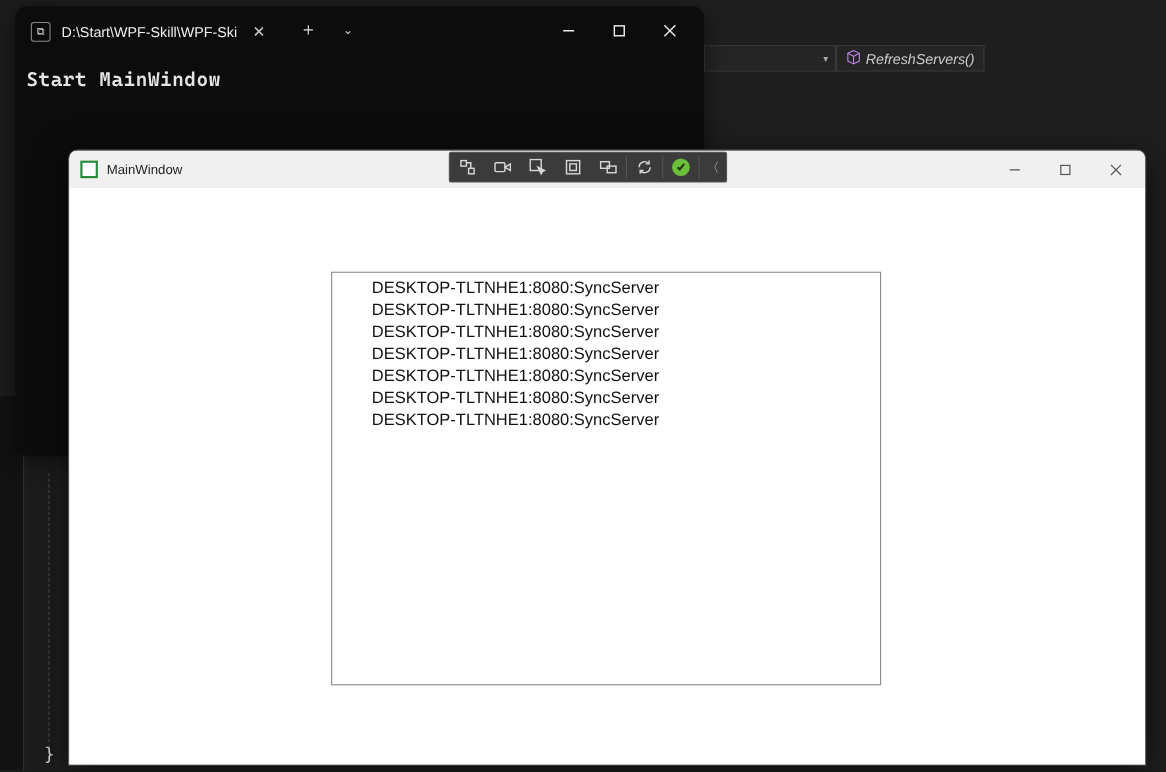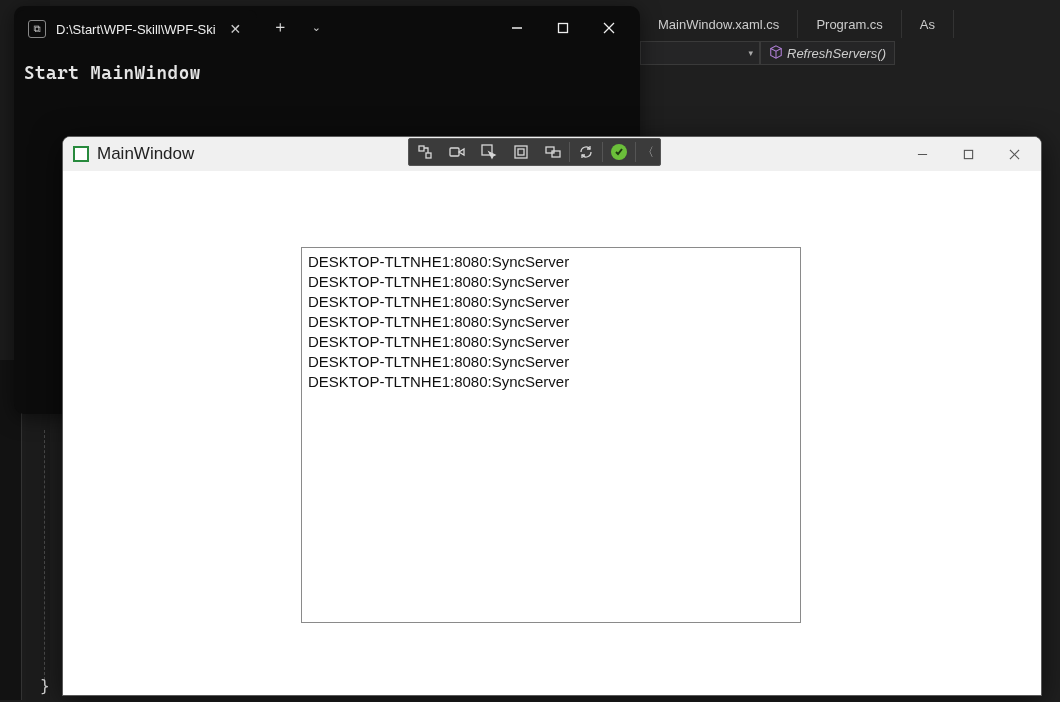--- a/index.html
+++ b/index.html
@@ -82,21 +82,21 @@
     position:absolute; left:62px; top:136px; width:980px; height:560px;
     background:#ffffff; border:1px solid #5a5a5a; border-radius:8px 8px 0 0;
     box-shadow: 0 6px 30px rgba(0,0,0,0.6);
     overflow:hidden;
   }
   .appwin-titlebar {
     height:34px; background:#f0f0f0; display:flex; align-items:center;
     padding-left:10px; position:relative;
   }
   .appwin-ico { width:16px;height:16px; border:2px solid #288a3d; background:#fff; margin-right:8px;}
-  .appwin-title { color:#222; font-size:17px; }
+  .appwin-title { color:#222; font-size:12px; }
   .appwin-sys { position:absolute; right:4px; top:0; height:34px; display:flex; }
   .appwin-sys .wbtn { width:46px; height:34px; display:flex;align-items:center;justify-content:center; color:#555;}
   .appwin-sys svg { width:11px; height:11px; stroke:#555; stroke-width:1.2; fill:none;}
 
   
   .dbgbar {
     position:absolute; left:408px; top:138px; height:28px;
     background:#3b3b3b; border:1px solid #555; display:flex; align-items:center;
     z-index:50; border-radius:2px;
   }
@@ -107,36 +107,31 @@
   .dbgbar .ok svg{width:10px;height:10px;stroke:#1f3a10;stroke-width:2;}
   .dbgbar .chev { color:#bbb; font-size:12px; padding:0 6px;}
 
   .appwin-client { position:absolute; left:0; top:34px; right:0; bottom:0; background:#fff;}
   .listbox {
     position:absolute; left:238px; top:76px; width:500px; height:376px;
     border:1px solid #8a8a8a; background:#fff; padding:4px 6px;
     font-family:"Segoe UI", Arial, sans-serif; font-size:15px; color:#111;
     line-height:20px;
   }
-  .listbox .row { white-space:nowrap; }
+  .listbox .row { white-space:nowrap;margin-left:30px; }
 </style>
 </head>
 <body>
 
 <div class="vs-bg">
   <div class="code-gutter"></div>
   <div class="ai-rule"></div>
   <div class="fold-line"></div>
   <div class="brace">}</div>
 
-  <div class="vs-tabrow">
-    <div class="vs-tab">MainWindow.xaml.cs</div>
-    <div class="vs-tab">Program.cs</div>
-    <div class="vs-tab">As</div>
-  </div>
   <div class="vs-navbar">
     <div class="dd">
         <span class="tri">▾</span>
       </div>
     <div class="method">
       <span class="cube-icon">
         <svg viewBox="0 0 16 16">
             <path d="M8 1l6 3v8l-6 3-6-3V4z" fill="none" stroke="#b180d7" stroke-width="1.2"></path>
             <path d="M2 4l6 3 6-3M8 7v8" stroke="#b180d7" stroke-width="1.2" fill="none"></path>
           </svg>

